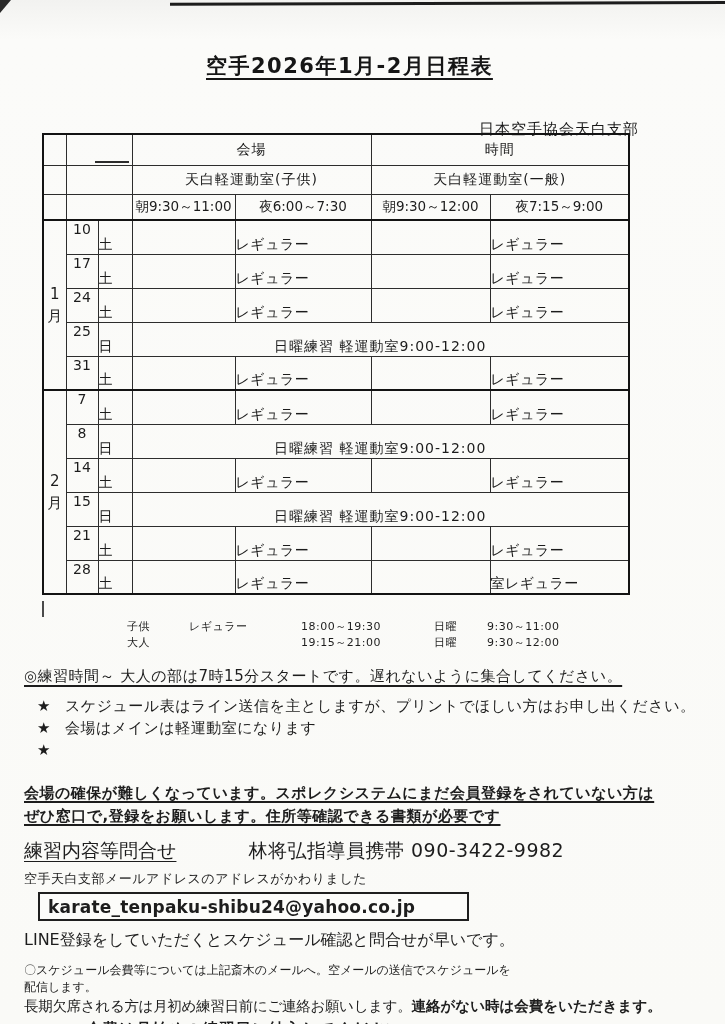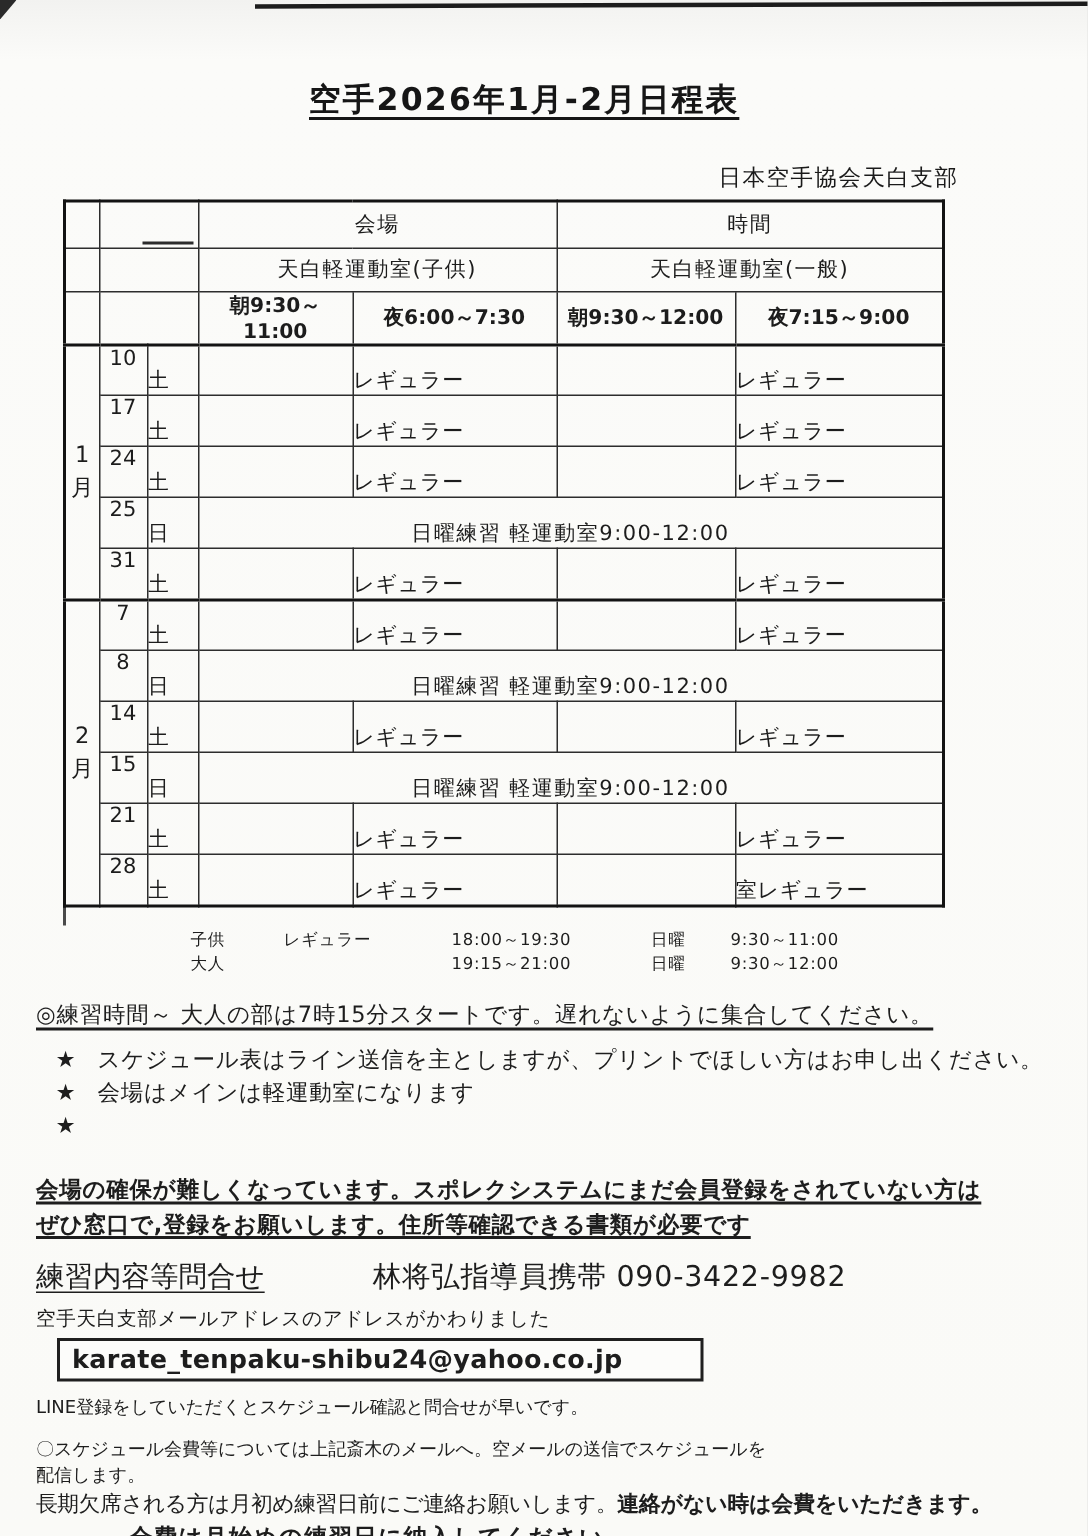--- a/index.html
+++ b/index.html
@@ -34,21 +34,21 @@
   }
 
   .doc-title {
     position:absolute; left:206px; top:52px; margin:0;
     font-size:21px; font-weight:bold; letter-spacing:1.5px;
     text-decoration:underline; text-decoration-thickness:2px; text-underline-offset:5px;
     color:#161616;
     text-align:right;
   }
   .org-name {
-    position:absolute; top:109px; right:86px;
+    position:absolute; top:120px; right:86px;
     font-size:15px; letter-spacing:1px; color:#1a1a1a;
   }
 
   
   table.schedule {
     position:absolute; left:42px; top:133px;
     width:586px; table-layout:fixed;
     border-collapse:collapse;
     border:2.5px solid #131313;
     background:transparent;
@@ -56,21 +56,21 @@
   table.schedule th, table.schedule td {
     border:1.4px solid #2d2d2d;
     padding:0; font-weight:normal;
     font-size:14px; color:#1c1c1c;
     overflow:hidden;
   }
   tr.h-row1 { height:31px; }
   tr.h-row2 { height:29px; }
   tr.h-row3 { height:26px; }
   thead th { text-align:center; vertical-align:middle; font-size:15px; letter-spacing:1px; }
-  tr.h-row3 th { font-size:13.5px; letter-spacing:0;font-weight:bold; }
+  tr.h-row3 th { font-size:13.5px; letter-spacing:0; }
   thead tr.h-row3 th, thead tr.h-row3 td { border-bottom:2.5px solid #131313; }
   .corner-cell { position:relative; }
 
   tbody tr { height:34px; }
   tr.month-sep td { border-top:2.5px solid #131313; }
 
   td.month-cell { vertical-align:middle; text-align:center; }
   .month-stack { display:flex; flex-direction:column; align-items:center; gap:7px;
                  font-size:15px; line-height:1; }
   td.date-cell { vertical-align:top; text-align:center; padding-top:3px; font-size:14px; }
@@ -106,21 +106,21 @@
   .contact-line .c-val { margin-left:72px; letter-spacing:0.5px; }
   .addr-changed { margin-top:6px; font-size:13px; letter-spacing:0.5px; }
   .saiki-line { margin-top:4px; display:flex; align-items:center; }
   .saiki-line .phone { font-size:14.5px; letter-spacing:0.5px; }
   .email-box {
     margin-left:14px; border:2px solid #1f1f1f;
     padding:3px 52px 2px 8px;
     font-weight:bold; font-size:17px; letter-spacing:0.2px;
     background:#fcfcfa;
   }
-  .line-note { margin-top:9px; font-size:12px; }
+  .line-note { margin-top:9px; font-size:16px; }
   .sched-para { margin-top:11px; line-height:1.45; font-size:12px; }
   .absence-line { margin-top:1px; font-size:14.5px; letter-spacing:-0.3px; }
   .absence-line b { letter-spacing:0; }
   .final-line {
     margin:3px 0 0 62px; font-weight:bold; font-size:15.5px; letter-spacing:1px;
     text-decoration:underline; text-decoration-thickness:2px; text-underline-offset:4px;
   }
 </style>
 </head>
 <body>

